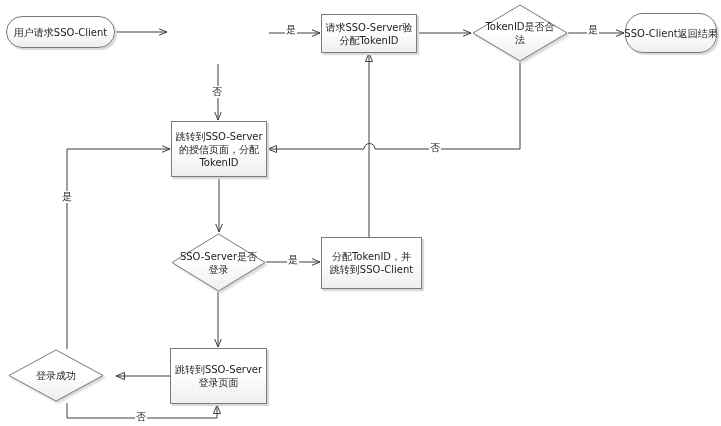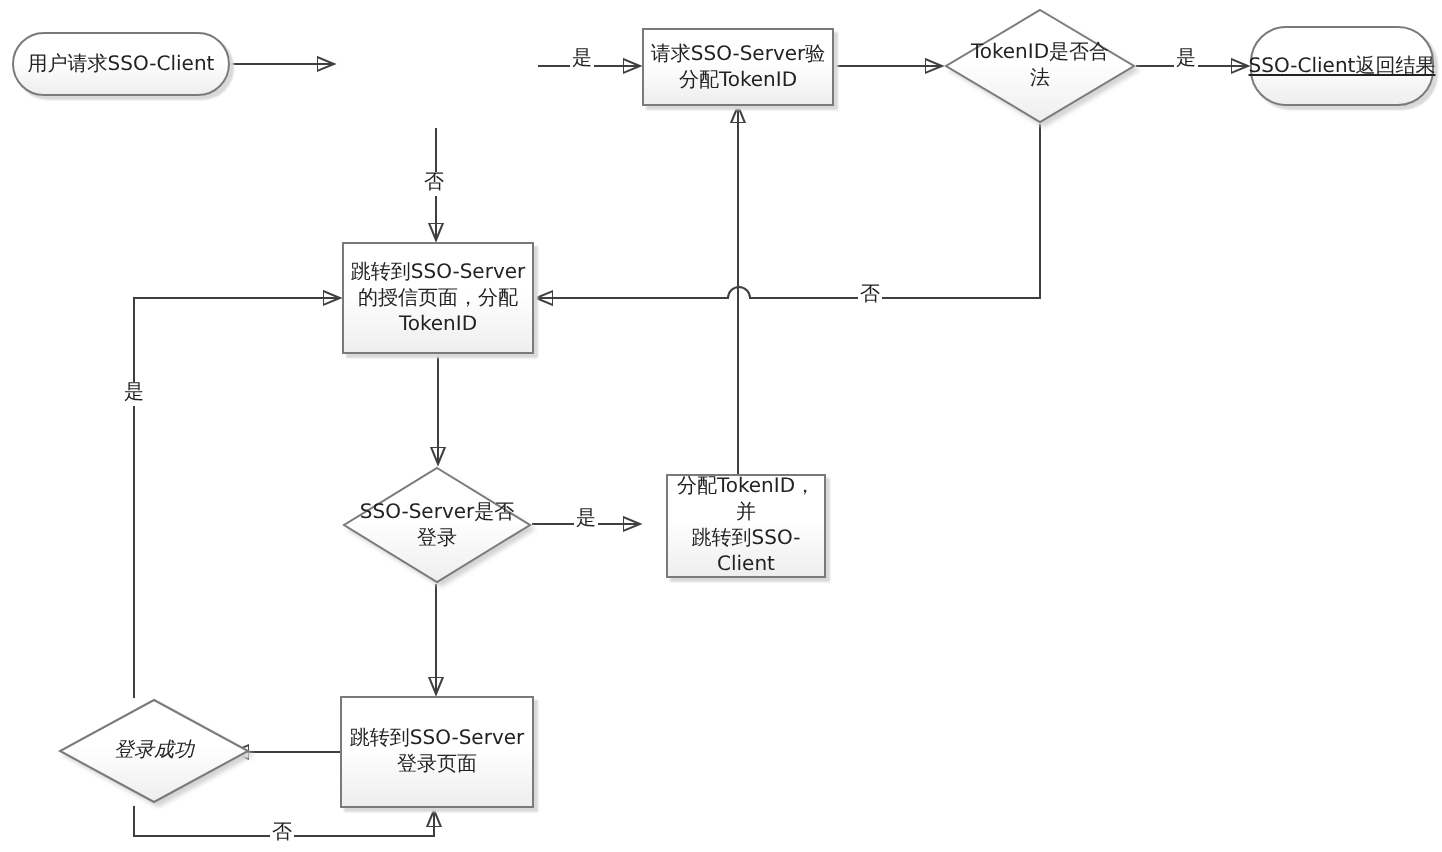--- a/index.html
+++ b/index.html
@@ -34,26 +34,26 @@
   .decision .label {
     position:absolute; inset:0; display:flex; align-items:center;
     justify-content:center; text-align:center; white-space:pre-line;
   }
 
   
   #n-user-request   {left:6px;   top:16px;  width:109px; height:32px;}
   #n-cookie-check   {left:168px; top:2px;   width:101px; height:62px;}
   #n-verify-token   {left:321px; top:14px;  width:96px;  height:39px;}
   #n-token-valid    {left:472px; top:4px;   width:96px;  height:58px;}
-  #n-return-result  {left:625px; top:13px;  width:92px;  height:40px;text-decoration:underline;}
+  #n-return-result  {left:625px; top:13px;  width:92px;  height:40px;}
   #n-auth-page      {left:171px; top:121px; width:96px;  height:56px;}
   #n-server-login   {left:171px; top:233px; width:95px;  height:59px;}
-  #n-assign-token   {left:321px; top:237px; width:80px;  height:52px;margin-left:12px;}
+  #n-assign-token   {left:321px; top:237px; width:101px;  height:52px;}
   #n-login-page     {left:170px; top:348px; width:97px;  height:56px;}
-  #n-login-success  {left:29px;  top:349px; width:96px;  height:53px;font-style:italic;}
+  #n-login-success  {left:8px;  top:349px; width:96px;  height:53px;}
 
   .edge-label {
     position:absolute; transform:translate(-50%,-50%);
     background:#ffffff; padding:0 1px; font-size:10px; line-height:12px;
   }
   #l-cookie-yes   {left:291px; top:30px;}
   #l-cookie-no    {left:217px; top:92px;}
   #l-valid-yes    {left:593px; top:30px;}
   #l-valid-no     {left:435px; top:148px;}
   #l-login-yes    {left:293px; top:260px;}

